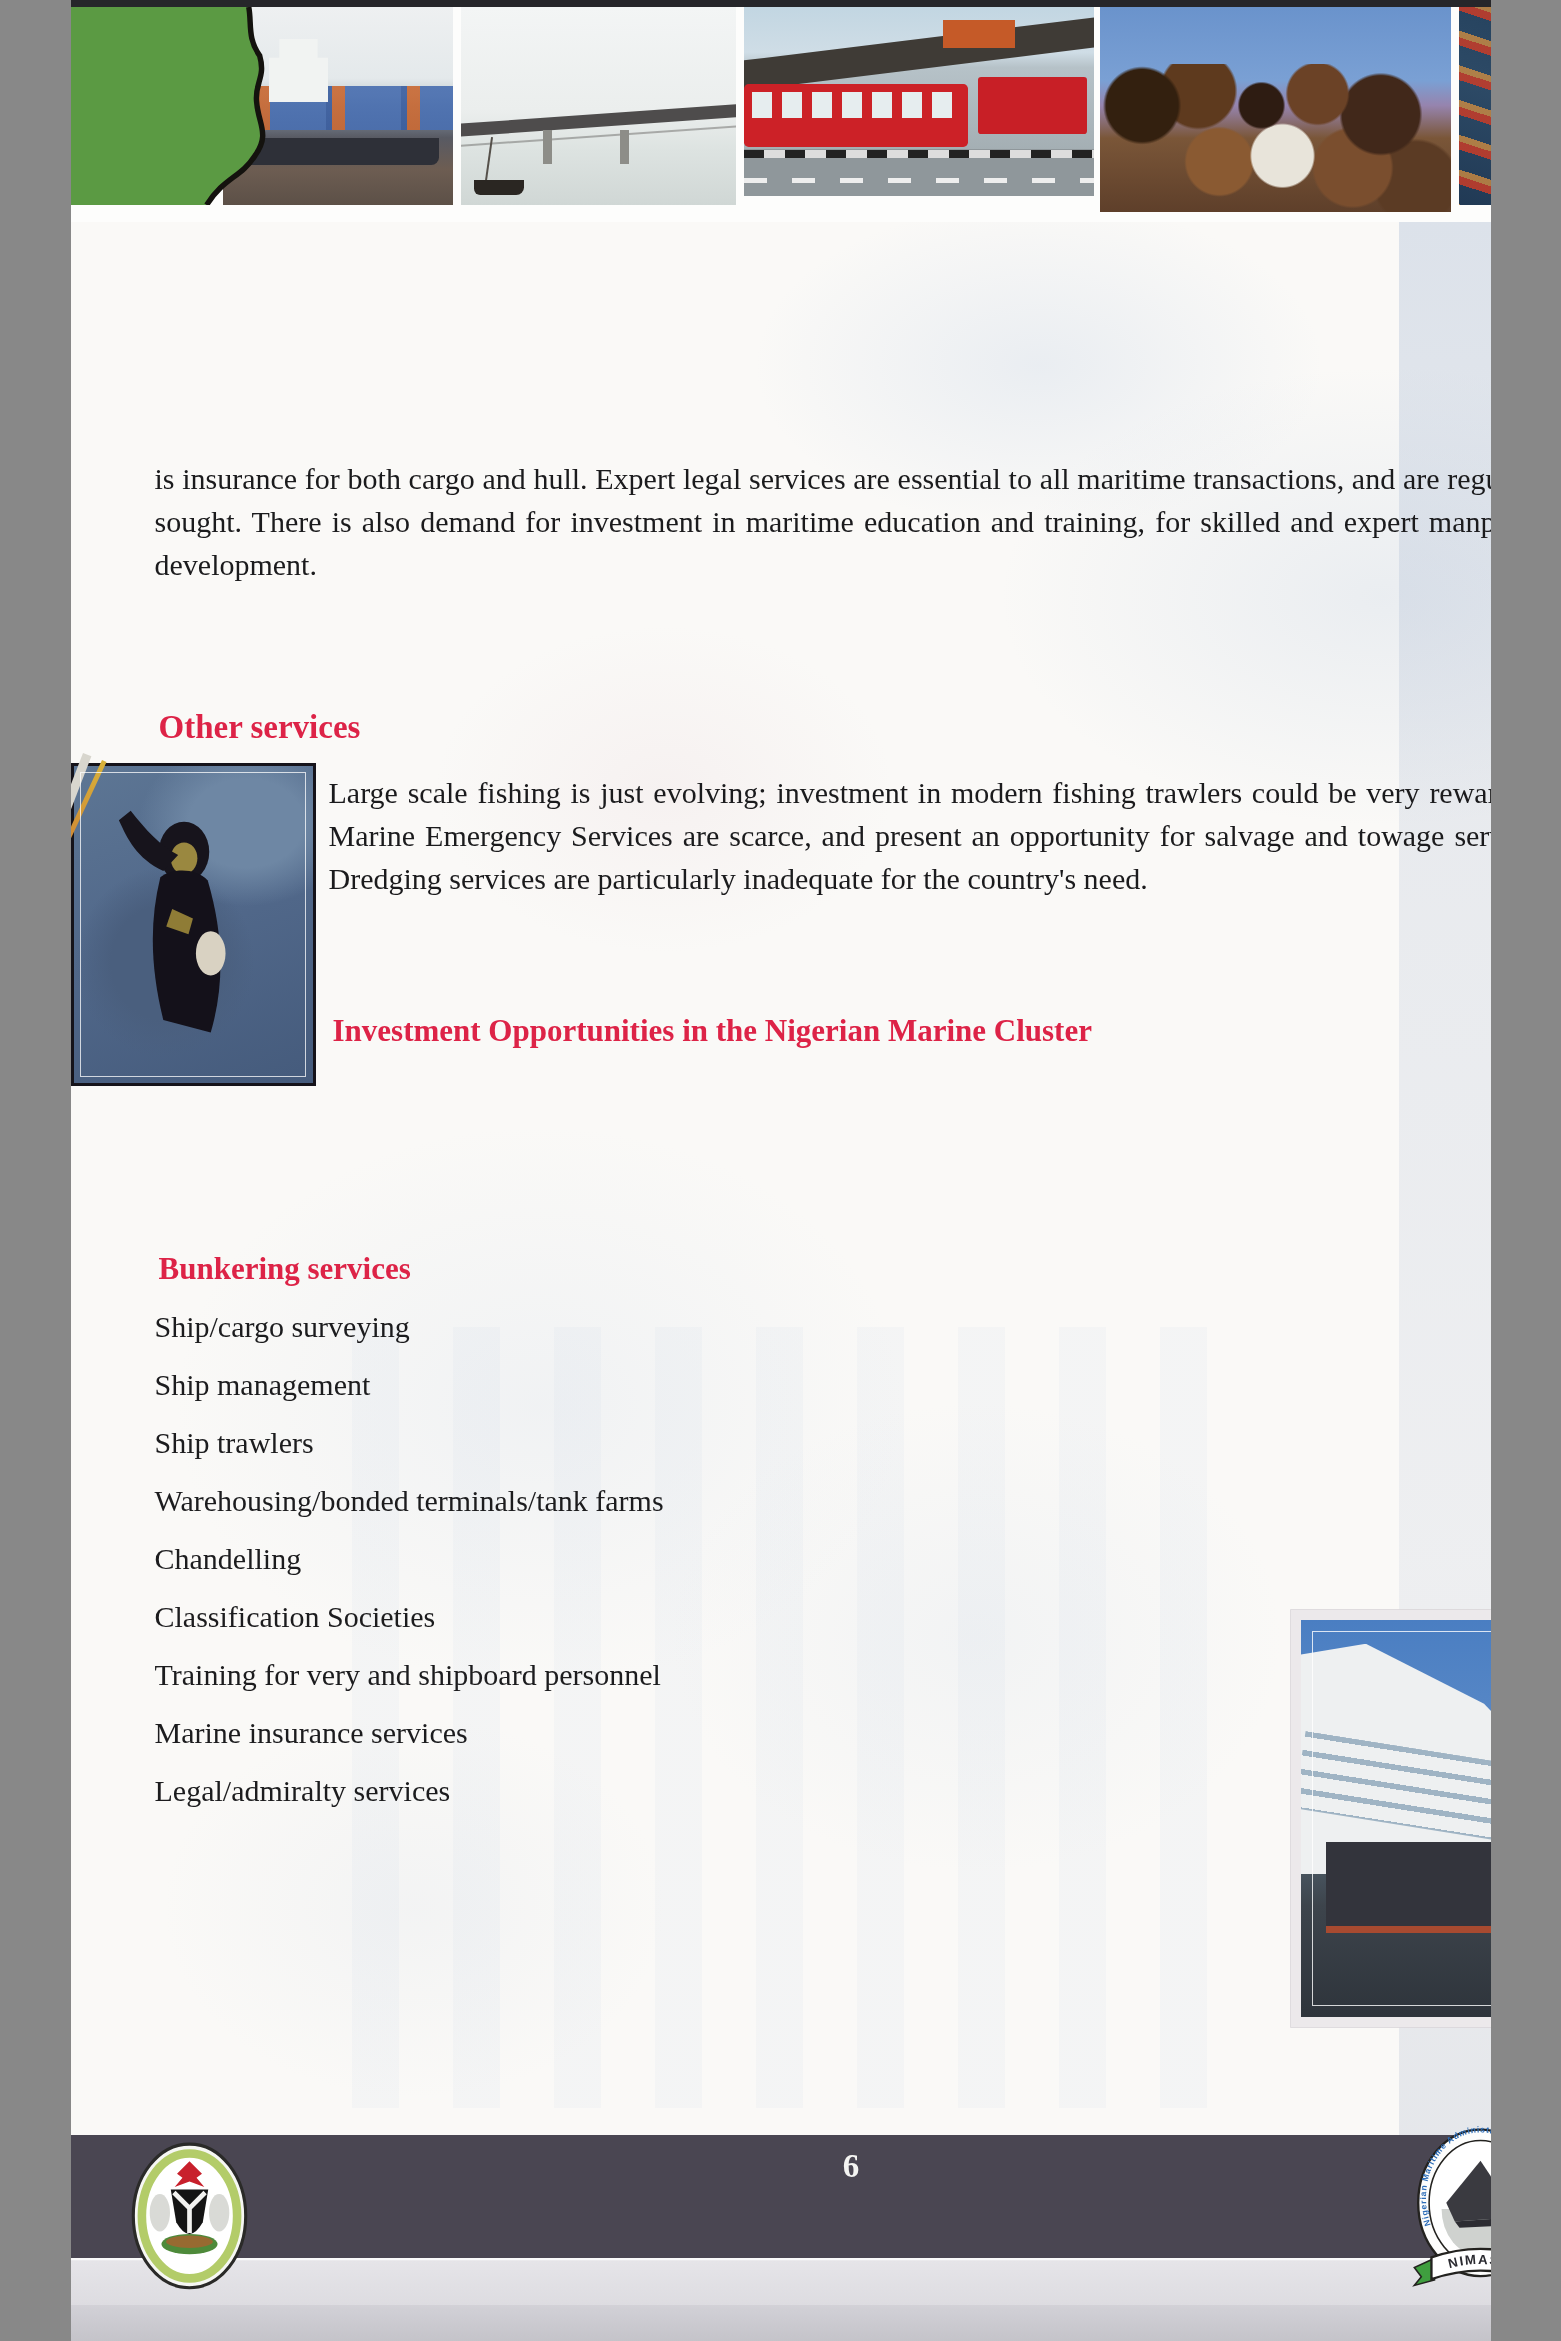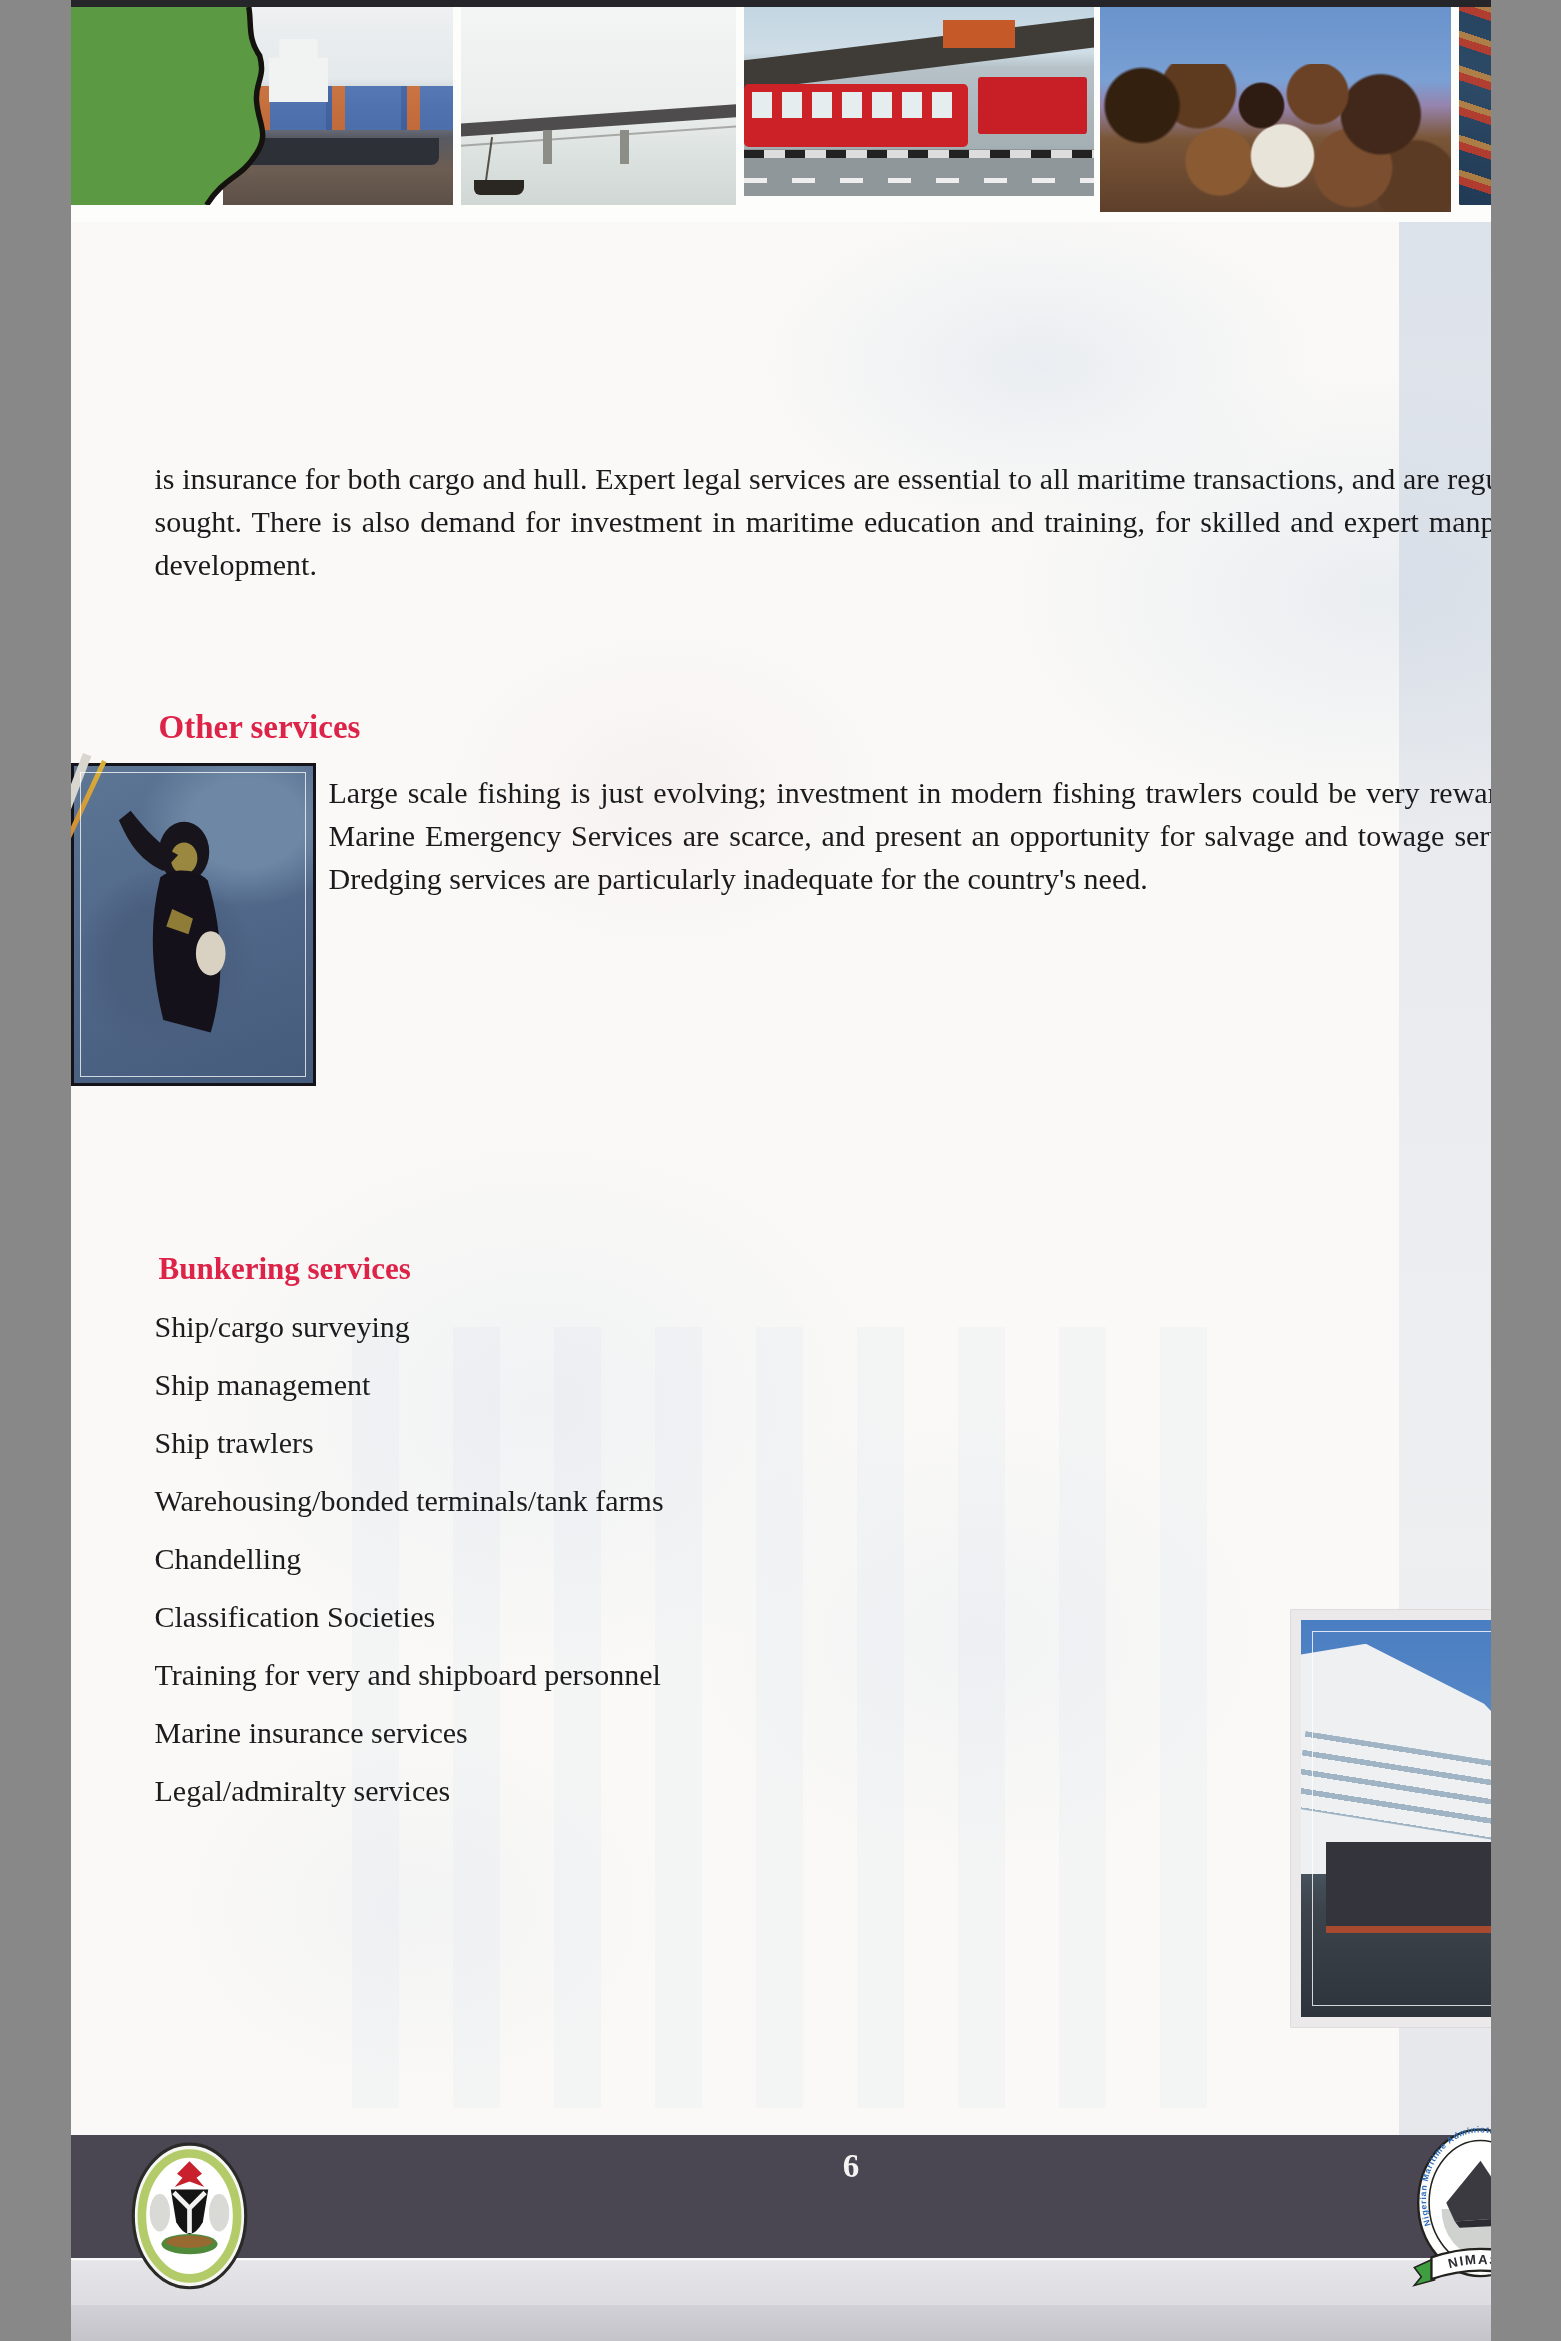--- a/index.html
+++ b/index.html
@@ -197,20 +197,21 @@
       <ellipse cx="52" cy="38" rx="9" ry="10" fill="#9a8840"></ellipse>
       <path d="M38,46 C20,38 14,26 8,14 L16,8 C26,20 36,30 48,36 Z" fill="#17141c"></path>
       <path d="M36,50 C28,80 30,110 38,140 L70,148 C80,116 78,84 68,52 C60,44 44,44 36,50 Z" fill="#14111a"></path>
       <ellipse cx="70" cy="98" rx="10" ry="14" fill="#d9d2c2"></ellipse>
       <path d="M44,70 l14,6 l-3,10 l-15,-5 Z" fill="#8f7c36"></path>
     </svg>
   </div>
 
   <p class="bodytext fishing">Large scale fishing is just evolving; investment in modern fishing trawlers could be very rewarding. Marine Emergency Services are scarce, and present an opportunity for salvage and towage services. Dredging services are particularly inadequate for the country's need.</p>
 
+  <h2 class="red-h h-invest">Investment Opportunities in the Nigerian Marine Cluster</h2>
 
   <h2 class="red-h h-bunker">Bunkering services</h2>
   <div class="svc-list">
     <div class="svc">Ship/cargo surveying</div>
     <div class="svc">Ship management</div>
     <div class="svc">Ship trawlers</div>
     <div class="svc">Warehousing/bonded terminals/tank farms</div>
     <div class="svc">Chandelling</div>
     <div class="svc">Classification Societies</div>
     <div class="svc">Training for very and shipboard personnel</div>

